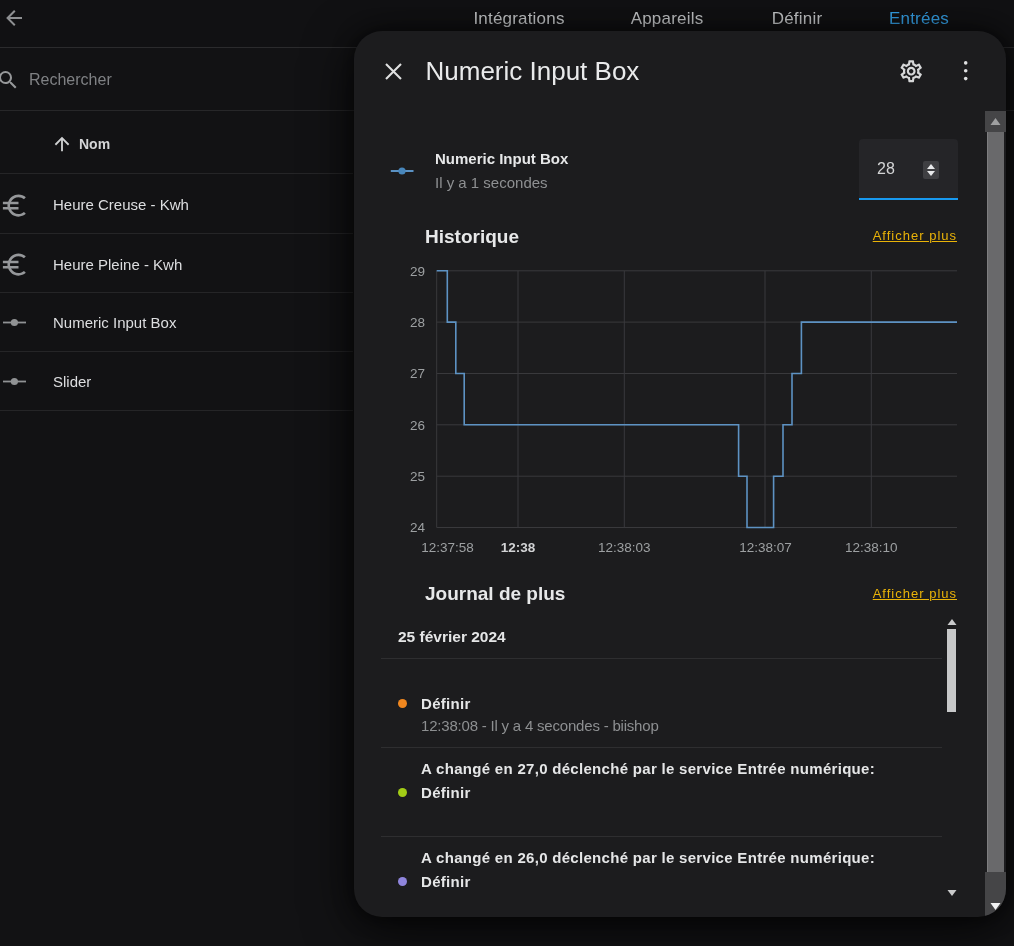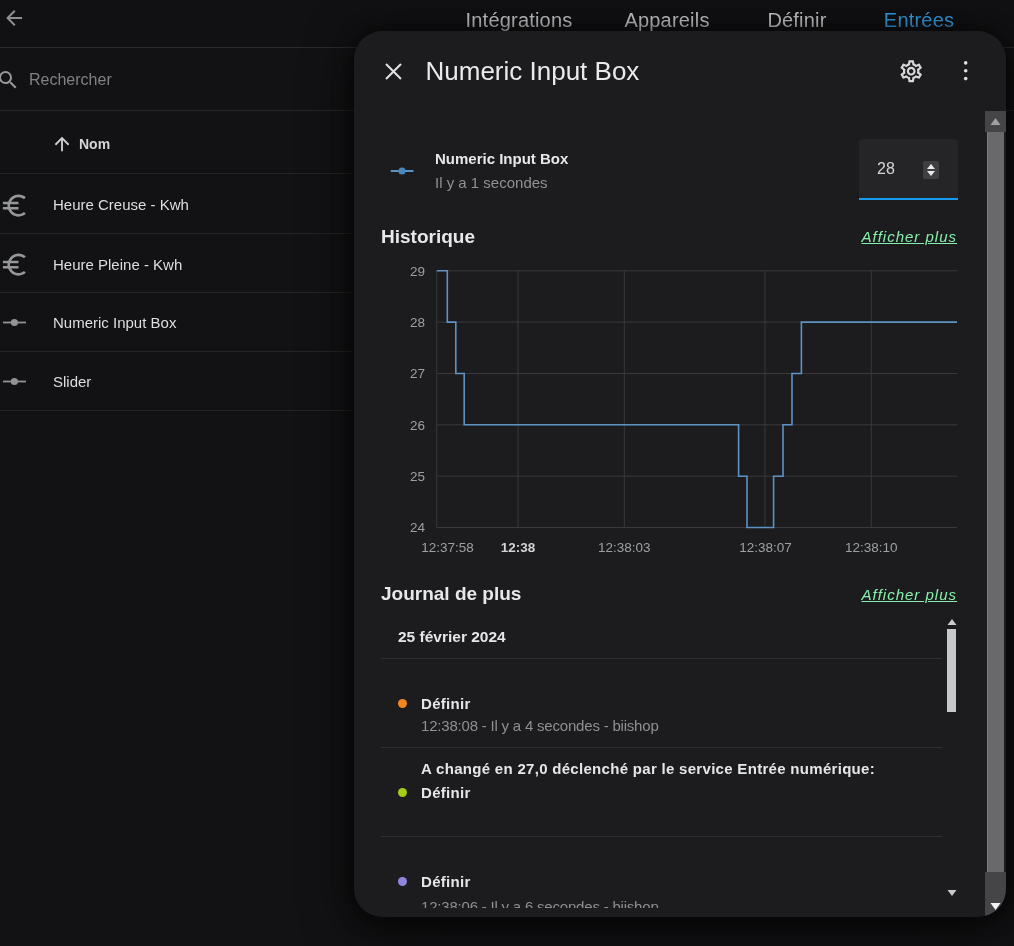--- a/index.html
+++ b/index.html
@@ -1,33 +1,33 @@
 <!DOCTYPE html>
 <html><head>
 <meta charset="utf-8">
 <style>
   * { margin:0; padding:0; box-sizing:border-box; }
   html,body { width:1014px; height:946px; overflow:hidden; }
   body { background:#121214; font-family:"Liberation Sans", sans-serif; position:relative; }
   .abs { position:absolute; }
   
   #topbar { position:absolute; left:0; top:0; width:1014px; height:48px; background:#111113; border-bottom:1px solid #2b2b2d; }
-  .tab { position:absolute; top:9px; transform:translateX(-50%); font-size:20px; font-weight:400; color:#c9cbcd; letter-spacing:.2px; }
+  .tab { position:absolute; top:9px; transform:translateX(-50%); font-size:17px; font-weight:400; color:#c9cbcd; letter-spacing:.2px; }
   .tab.active { color:#35a1e8; }
   
   #searchrow { position:absolute; left:0; top:48px; width:1014px; height:63px; background:#121214; border-bottom:1px solid #272729; }
   #search-ph { position:absolute; left:29px; top:23px; font-size:16px; color:#7f8184; }
   .rowline { position:absolute; left:0; width:353px; border-bottom:1px solid #252527; }
   .rowname { position:absolute; left:53px; font-size:15px; color:#dddee0; }
   
   #dialog { position:absolute; left:354px; top:31px; width:652px; height:886px;
     background:#1c1c1e; border-radius:28px; box-shadow:0 12px 50px rgba(0,0,0,.75), 0 0 20px rgba(0,0,0,.5); overflow:hidden; }
   #dlg-title { position:absolute; left:71.5px; top:25px; font-size:26px; color:#e9eaeb; }
-  .h2 { position:absolute; font-size:19px; font-weight:700; color:#e7e8e9; }
-  .morelink { position:absolute; font-size:15px; letter-spacing:1px; color:#86efac; text-decoration:underline;font-style:italic; }
+  .h2 { position:absolute; font-size:19px; font-weight:700; color:#e7e8e9;margin-left:44px; }
+  .morelink { position:absolute; font-size:13px; letter-spacing:1px; color:#eab308; text-decoration:underline; }
   
   #ent-name { position:absolute; left:81px; top:119px; font-size:15px; font-weight:700; color:#e6e7e8; }
   #ent-sub  { position:absolute; left:81px; top:143px; font-size:15px; color:#8e9092; }
   #numbox { position:absolute; left:505px; top:108px; width:99px; height:61px; background:#252528; border-radius:4px 4px 0 0; border-bottom:2px solid #189af0; }
   #numbox .val { position:absolute; left:18px; top:21px; font-size:16px; color:#d3d4d5; }
   #spin { position:absolute; left:64px; top:22px; width:16px; height:18px; background:#3f3f42; border-radius:2px; }
   .tri { width:0; height:0; position:absolute; }
   
   #logscroll { position:absolute; left:26px; top:576px; width:578px; height:301px; overflow:hidden;text-align:center; }
   .logdiv { position:absolute; left:1px; width:561px; border-bottom:1px solid #2e2e30; }
@@ -175,23 +175,23 @@
     <span class="l1" style="top:87.5px">Définir</span>
     <span class="dot" style="top:92px;background:#f0871f"></span>
     <span class="l3" style="top:110px">12:38:08 - Il y a 4 secondes - biishop</span>
     <div class="logdiv" style="top:140px"></div>
 
     <span class="l1" style="top:153px">A changé en 27,0 déclenché par le service Entrée numérique:</span>
     <span class="l1" style="top:176.5px">Définir</span>
     <span class="dot" style="top:181px;background:#a2cc16"></span>
     <div class="logdiv" style="top:229px"></div>
 
+    <span class="l1" style="top:242px">A changé en 26,0 déclenché par le service Entrée numérique:</span>
     <span class="l1" style="top:265.5px">Définir</span>
     <span class="dot" style="top:270px;background:#8f85dd"></span>
-    <span class="l3" style="top:291px">12:38:06 - Il y a 6 secondes - biishop</span>
   </div>
 
   <svg class="abs" style="left:591.5px;top:586px" width="12" height="12" viewBox="0 0 12 12">
       <path fill="#c9cacb" d="M6,2 L10.5,8 L1.5,8 Z"></path>
     </svg>
   <div class="abs" style="left:592.5px;top:598px;width:9px;height:83px;background:#c7c8c9"></div>
   <svg class="abs" style="left:591.5px;top:855px" width="12" height="12" viewBox="0 0 12 12">
       <path fill="#c9cacb" d="M6,10 L10.5,4 L1.5,4 Z"></path>
     </svg>
 

